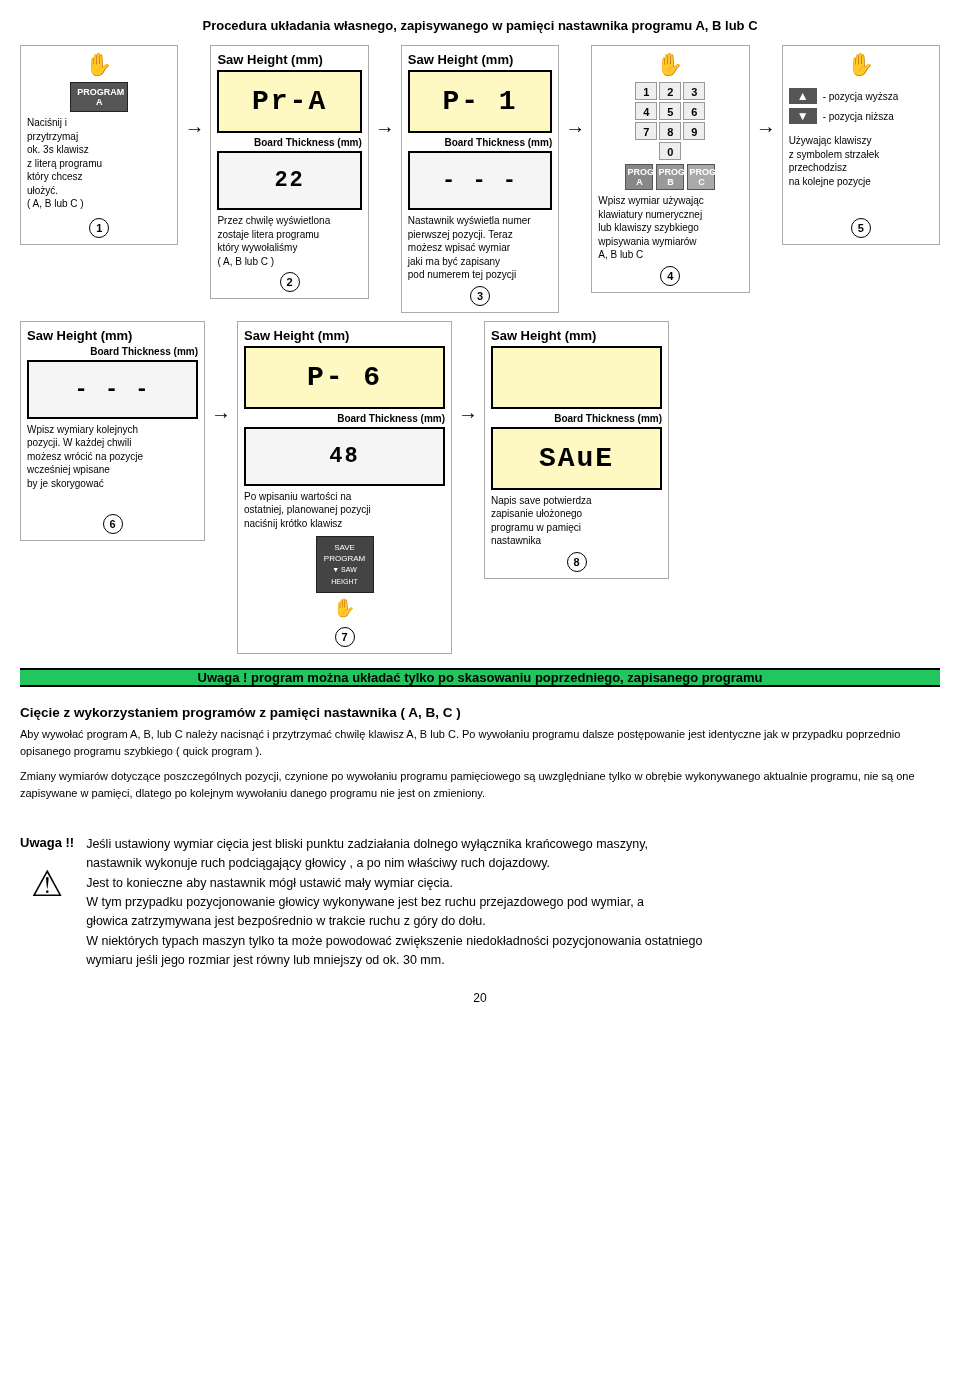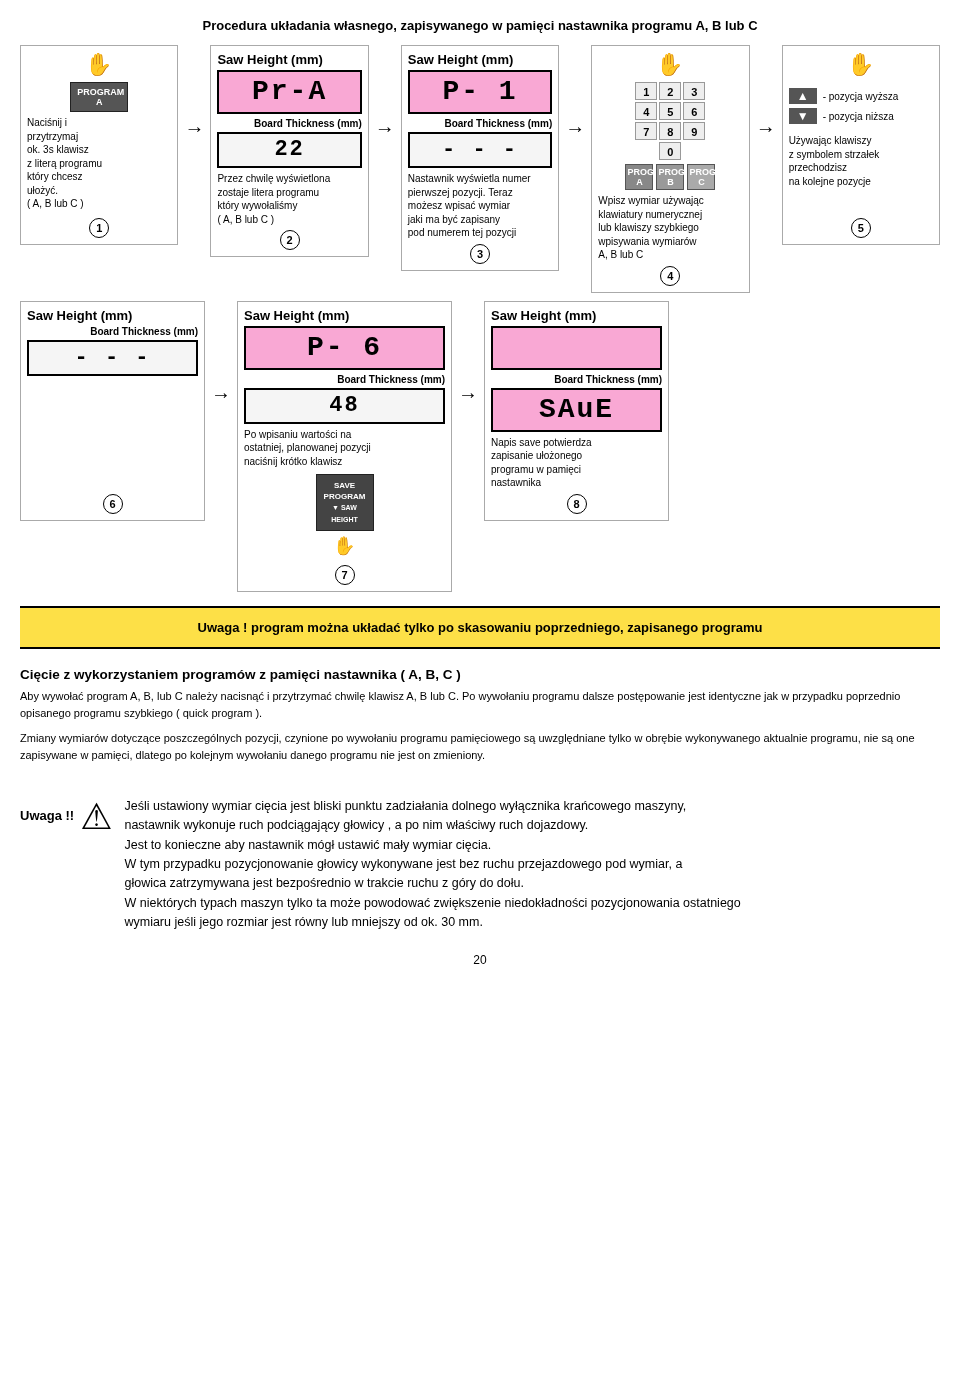--- a/index.html
+++ b/index.html
@@ -42,38 +42,38 @@
       color: #000;
     }
     .saw-label {
       font-size: 13px;
       font-weight: bold;
       text-align: left;
       margin-bottom: 3px;
     }
     .display-box {
       border: 2px solid #000;
-      background: #f9a8d4;
+      background: #fef9c3;
       text-align: center;
       font-size: 28px;
       font-weight: bold;
       font-family: 'Courier New', monospace;
-      padding: 4px 2px;
+      padding: 14px 2px;
       margin-bottom: 4px;
       min-height: 44px;
       letter-spacing: 2px;
     }
     .display-box-small {
       border: 2px solid #000;
       background: #f5f5f5;
       text-align: center;
       font-size: 22px;
       font-weight: bold;
       font-family: 'Courier New', monospace;
-      padding: 3px 2px;
+      padding: 15px 2px;
       margin-bottom: 4px;
       min-height: 36px;
       letter-spacing: 2px;
     }
     .board-label {
       font-size: 10px;
       font-weight: bold;
       text-align: right;
       margin-bottom: 3px;
     }
@@ -165,24 +165,24 @@
       border: 1px solid #aaa;
       padding: 6px;
       position: relative;
       min-height: 220px;
     }
     .step-box2-sm { width: 185px; }
     .step-box2-md { width: 215px; }
     .step-box2-lg { width: 185px; }
     
     .warning-box {
-      background: #fde047;
+      background: #22c55e;
       border-top: 2px solid #000;
       border-bottom: 2px solid #000;
-      padding: 12px 4px;
+      padding: 0 4px;
       margin: 8px 0;
       font-size: 13px;
       font-weight: bold;
       text-align: center;
     }
     .section-title {
       font-size: 13.5px;
       font-weight: bold;
       margin: 18px 0 6px 0;
     }
@@ -308,34 +308,37 @@
 
 </div>
 
 
 <div class="steps-row2" style="margin-bottom:14px;">
 
   <div class="step-box2 step-box2-sm" style="padding-bottom:30px;">
     <div class="saw-label">Saw Height (mm)</div>
     <div class="board-label">Board Thickness (mm)</div>
     <div class="display-box-small">- - -</div>
+    <div class="step-desc">
+      Wpisz wymiary kolejnych<br>pozycji. W każdej chwili<br>możesz wrócić na pozycje<br>wcześniej wpisane<br>by je skorygować
+    </div>
     <div class="step-number">6</div>
   </div>
 
   <div class="arrow-right" style="margin-top:80px;">→</div>
 
   <div class="step-box2 step-box2-md" style="padding-bottom:30px;">
     <div class="saw-label">Saw Height (mm)</div>
     <div class="display-box">P- 6</div>
     <div class="board-label">Board Thickness (mm)</div>
     <div class="display-box-small">48</div>
     <div class="step-desc">
       Po wpisaniu wartości na<br>ostatniej, planowanej pozycji<br>naciśnij krótko klawisz
     </div>
-    <div style="background:#444;color:#fff;font-size:8px;font-weight:bold;text-align:center;padding:5px 4px;margin:6px auto 4px auto;width:58px;border:1px solid #222;line-height:1.4;">SAVE<br>PROGRAM<br><span style="font-size:7px;">▼ SAW HEIGHT</span></div>
+    <div style="background:#444;color:#fff;font-size:8px;font-weight:normal;text-align:center;padding:5px 4px;margin:6px auto 4px auto;width:58px;border:1px solid #222;line-height:1.4;">SAVE<br>PROGRAM<br><span style="font-size:7px;">▼ SAW HEIGHT</span></div>
     <div class="hand-icon" style="font-size:18px;">✋</div>
     <div class="step-number">7</div>
   </div>
 
   <div class="arrow-right" style="margin-top:80px;">→</div>
 
   <div class="step-box2 step-box2-lg" style="padding-bottom:30px;">
     <div class="saw-label">Saw Height (mm)</div>
     <div class="display-box" style="min-height:44px;">&nbsp;</div>
     <div class="board-label">Board Thickness (mm)</div>
@@ -357,21 +360,21 @@
 
 <div class="body-text">Aby wywołać program A,  B, lub C należy nacisnąć i przytrzymać chwilę klawisz A, B lub C. Po wywołaniu programu dalsze postępowanie jest identyczne jak w przypadku poprzednio opisanego programu szybkiego ( quick program ).</div>
 
 
 <div class="body-text">Zmiany wymiarów dotyczące poszczególnych pozycji, czynione po wywołaniu programu pamięciowego są uwzględniane tylko w obrębie wykonywanego aktualnie programu, nie są one zapisywane w pamięci, dlatego po kolejnym wywołaniu danego programu nie jest on zmieniony.</div>
 
 <br>
 
 
 <div class="warning2-section">
-  <div style="display:flex;flex-direction:row;align-items:center;gap:6px;">
+  <div style="display:flex;flex-direction:column;align-items:center;gap:14px;">
     <div style="font-weight:bold;font-size:13px;">Uwaga !!</div>
     <div class="warning-triangle">⚠</div>
   </div>
   <div class="warning2-text">
     <span>Jeśli ustawiony wymiar cięcia jest bliski punktu zadziałania dolnego wyłącznika krańcowego maszyny,</span><br>
     <span>nastawnik wykonuje ruch podciągający głowicy , a po nim właściwy ruch dojazdowy.</span><br>
     <span>Jest to konieczne aby nastawnik mógł ustawić mały wymiar  cięcia.</span><br>
     <span>W tym przypadku pozycjonowanie głowicy wykonywane jest bez ruchu przejazdowego pod wymiar, a</span><br>
     <span>głowica zatrzymywana jest bezpośrednio w trakcie ruchu z góry do dołu.</span><br>
     <span>W niektórych typach maszyn tylko ta może powodować zwiększenie niedokładności pozycjonowania ostatniego</span><br>

